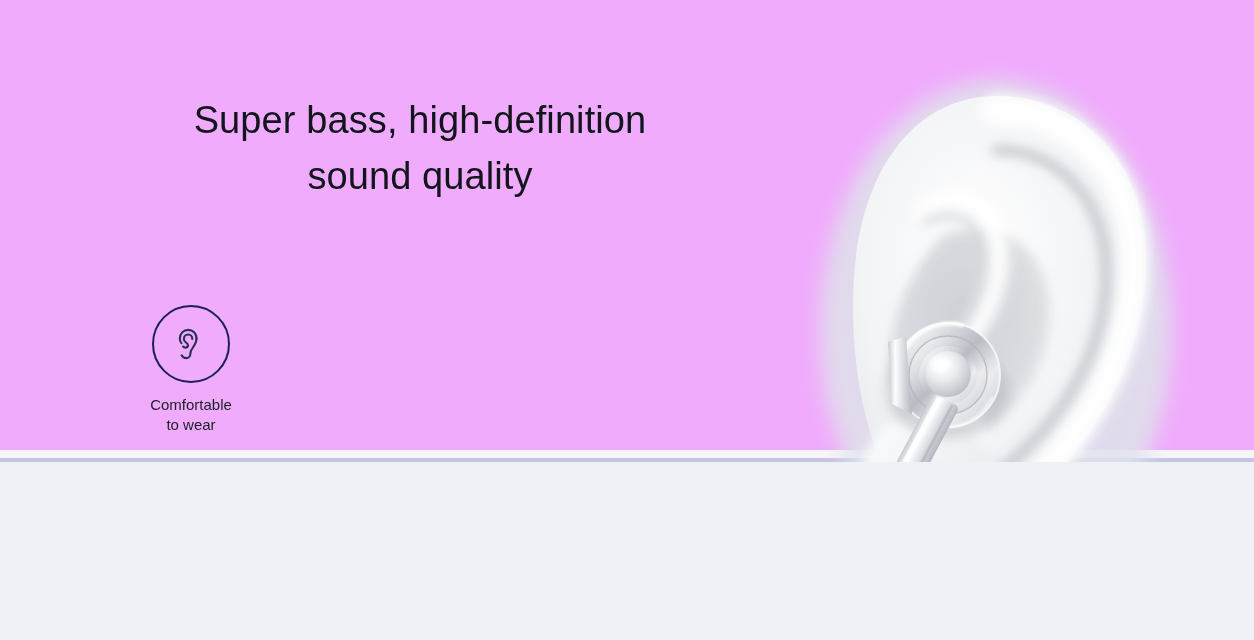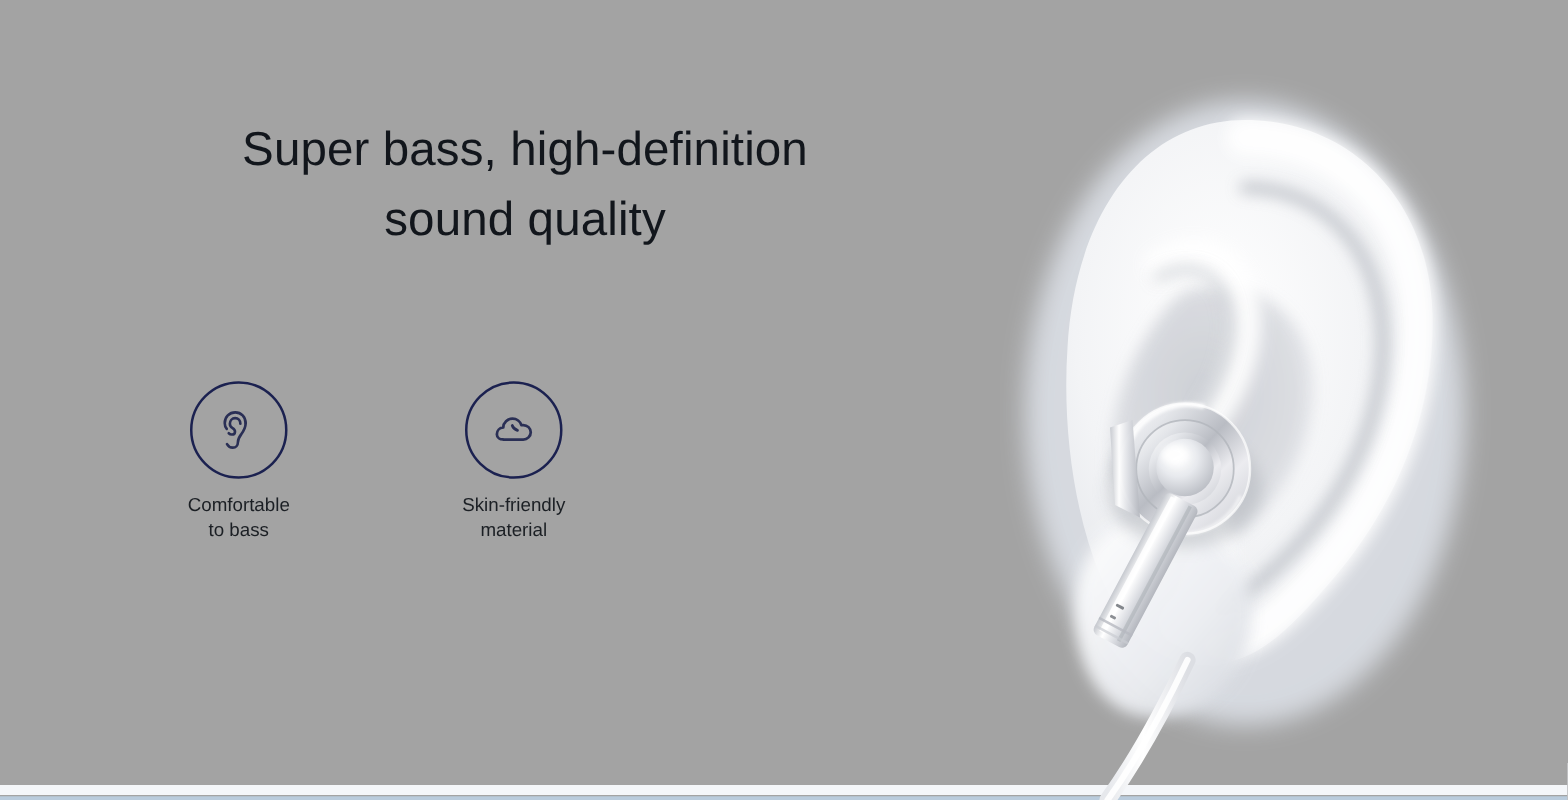--- a/index.html
+++ b/index.html
@@ -10,22 +10,22 @@
     width: 1254px;
     height: 640px;
     overflow: hidden;
     font-family: "Liberation Sans", sans-serif;
     background: #eff1f6;
   }
 
   #stage {
     position: relative;
     width: 1254px;
-    height: 640px;
-    background: #a3a3a3;
+    height: 462px;
+    background: #f0abfc;
     overflow: hidden;
   }
 
   
   #bottom-wash {
     position: absolute;
     left: 0;
     bottom: 4px;
     width: 1254px;
     height: 8px;
@@ -120,38 +120,23 @@
                      0 2.0 0.6 3.4 1.6 4.6"></path>
             <path d="M24.3 18.0c0 -2.6 -1.8 -4.5 -4.2 -4.5 -2.4 0 -4.2 2.0 -4.2 4.5
                      0 1.5 0.7 2.6 1.9 3.3 1.4 0.8 2.2 1.6 2.2 3.0
                      0 1.5 -1.2 2.3 -2.6 2.3 -1.0 0 -1.8 -0.4 -2.4 -1.0"></path>
             <path d="M28.5 17.5c0 4.0 -1.9 6.6 -3.6 9.0 -1.6 2.2 -2.6 4.0 -2.6 6.4
                      0 2.3 -1.6 4.2 -4.1 4.2 -2.2 0 -3.7 -1.2 -4.6 -2.8"></path>
           </g>
         </svg>
       </div>
       <div class="feature-label">Comfortable
-to bass</div>
+to wear</div>
     </div>
 
-    <div class="feature">
-      <div class="icon-circle">
-        <svg width="46" height="46" viewBox="0 0 46 46">
-          <g fill="none" stroke="#2a2f55" stroke-width="2.2" stroke-linecap="round" stroke-linejoin="round">
-            <path d="M14.4 30.6h16.2c3.3 0 6.0 -2.6 6.0 -5.8 0 -3.2 -2.7 -5.8 -6.0 -5.8
-                     -0.5 0 -1.0 0.06 -1.5 0.18
-                     -0.9 -3.0 -3.7 -5.2 -7.1 -5.2 -4.0 0 -7.3 3.1 -7.4 7.0
-                     -2.9 0.3 -5.1 2.6 -5.1 5.4 0 2.9 2.5 4.2 4.9 4.2z"></path>
-            <path d="M21.8 19.4c0.6 1.7 2.2 3.2 4.2 3.9"></path>
-          </g>
-        </svg>
-      </div>
-      <div class="feature-label">Skin-friendly
-material</div>
-    </div>
 
 
   </div>
 
   <div id="photo">
     <svg width="454" height="640" viewBox="0 0 454 640">
       <defs>
         <radialGradient id="earBody" cx="42%" cy="38%" r="72%">
           <stop offset="0%" stop-color="#ffffff"></stop>
           <stop offset="55%" stop-color="#f3f4f6"></stop>

